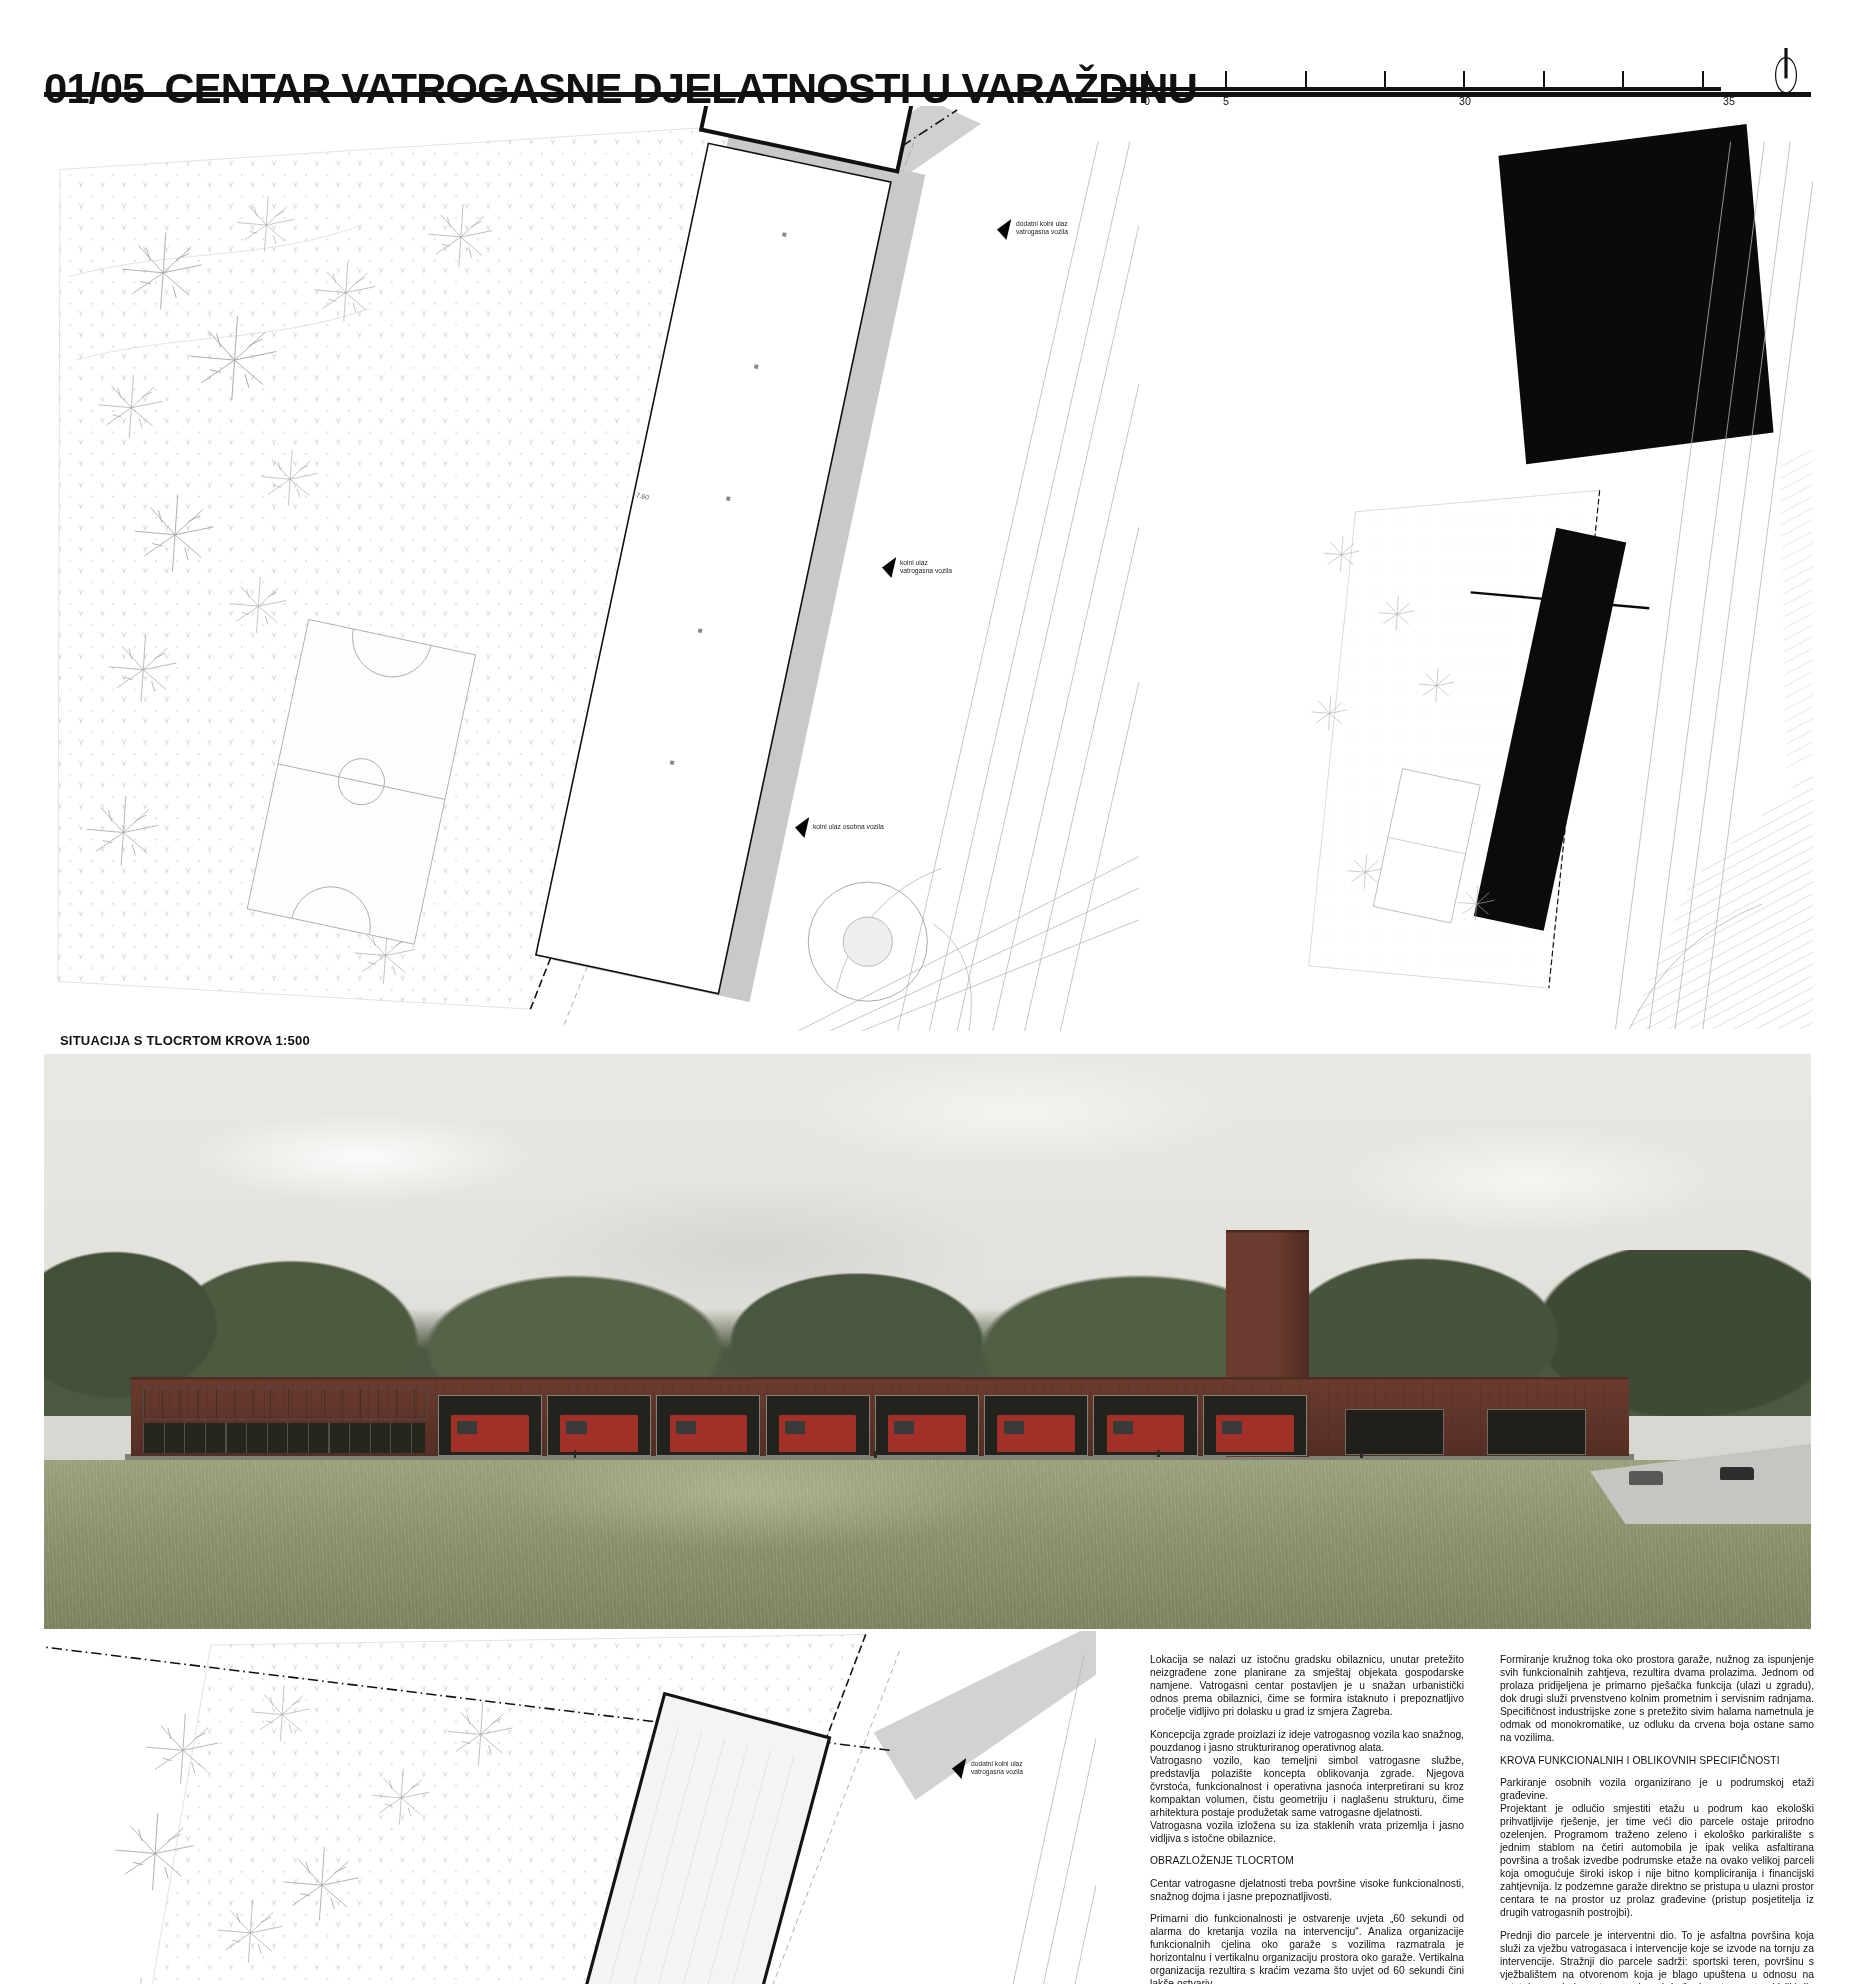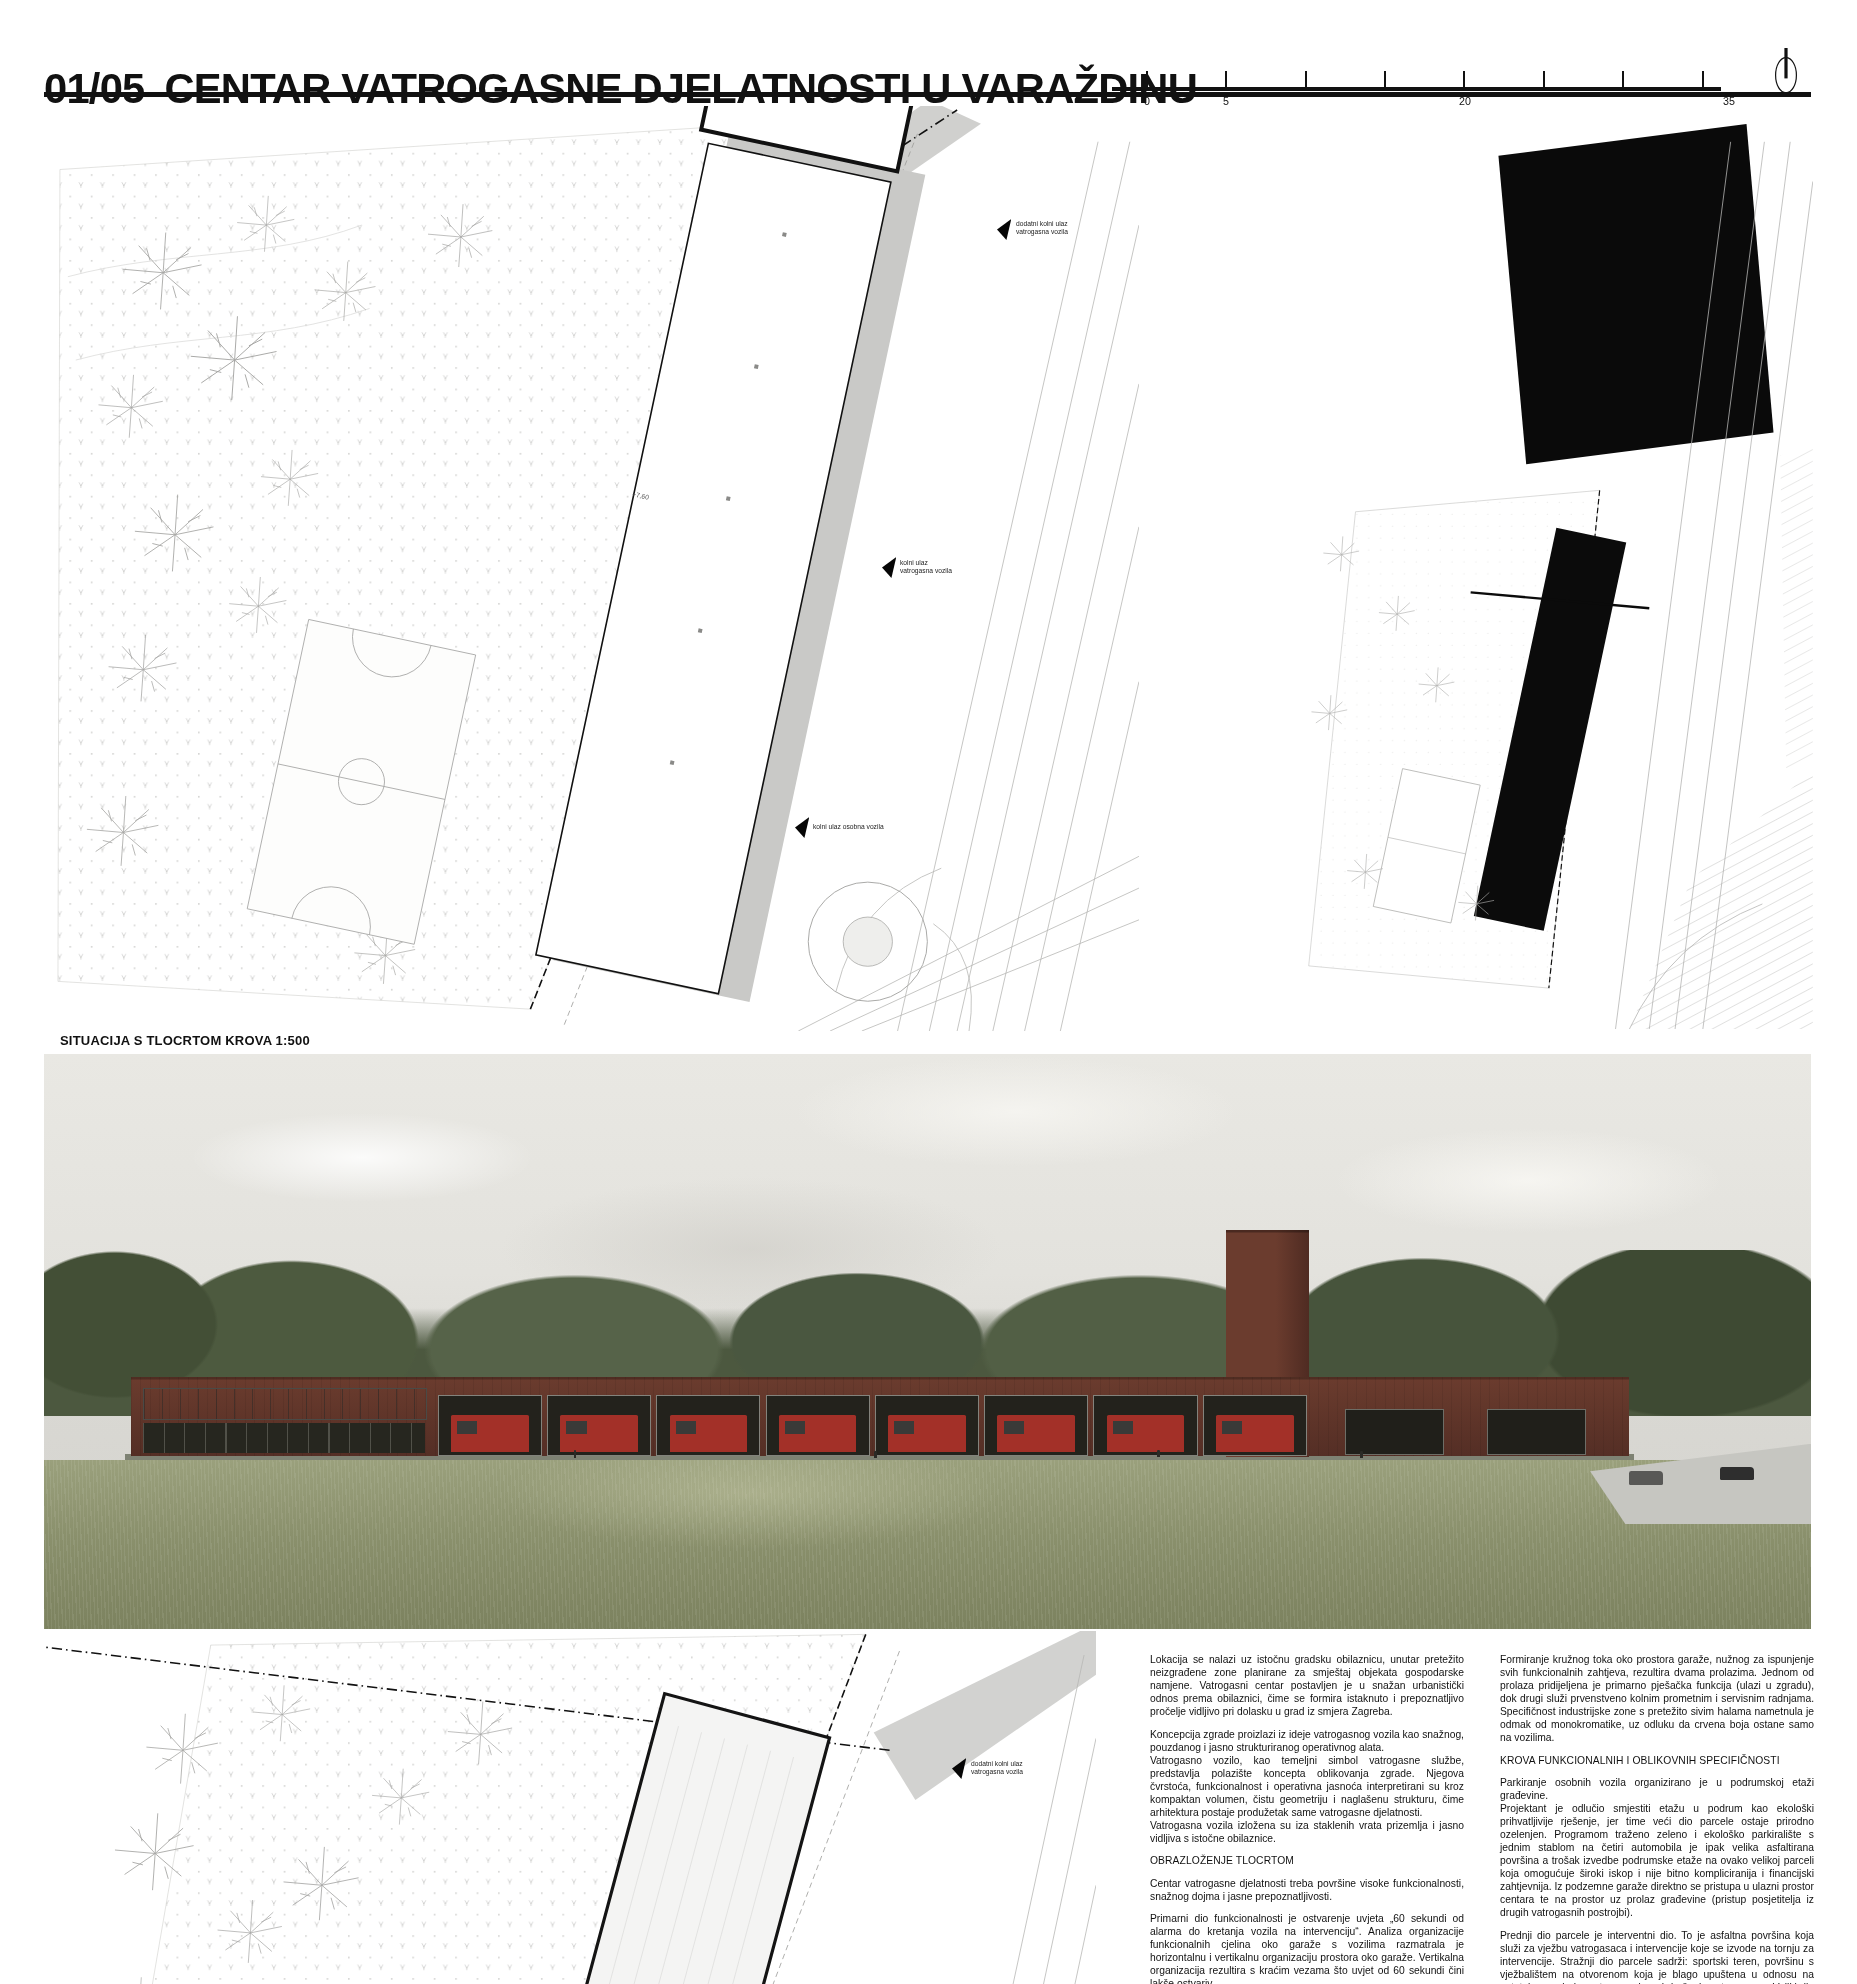--- a/index.html
+++ b/index.html
@@ -86,21 +86,21 @@
     <div class="tick" style="left:34px"></div>
     <div class="tick" style="left:113px"></div>
     <div class="tick" style="left:193px"></div>
     <div class="tick" style="left:272px"></div>
     <div class="tick" style="left:351px"></div>
     <div class="tick" style="left:431px"></div>
     <div class="tick" style="left:510px"></div>
     <div class="tick" style="left:590px"></div>
     <div class="lab" style="left:19px">0</div>
     <div class="lab" style="left:98px">5</div>
-    <div class="lab" style="left:337px">20</div>
+    <div class="lab" style="left:337px">30</div>
     <div class="lab" style="left:601px">35</div>
   </div>
 
   <svg class="north" width="40" height="52" viewBox="0 0 100 130">
     <ellipse cx="50" cy="78" rx="26" ry="44" fill="none" stroke="#111" stroke-width="3"></ellipse>
     <rect x="46" y="10" width="8" height="76" fill="#111"></rect>
   </svg>
 
   <section class="plan" style="left:44px;top:106px;width:1095px;height:925px;">
     <svg width="1095" height="925" viewBox="0 0 2758 2330">

